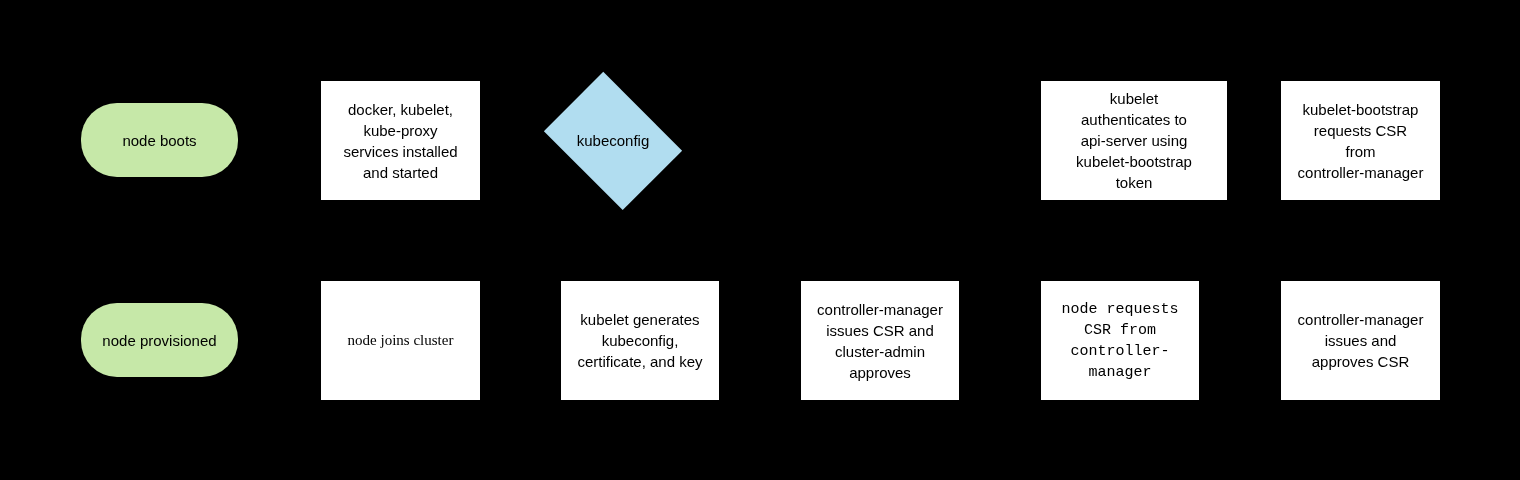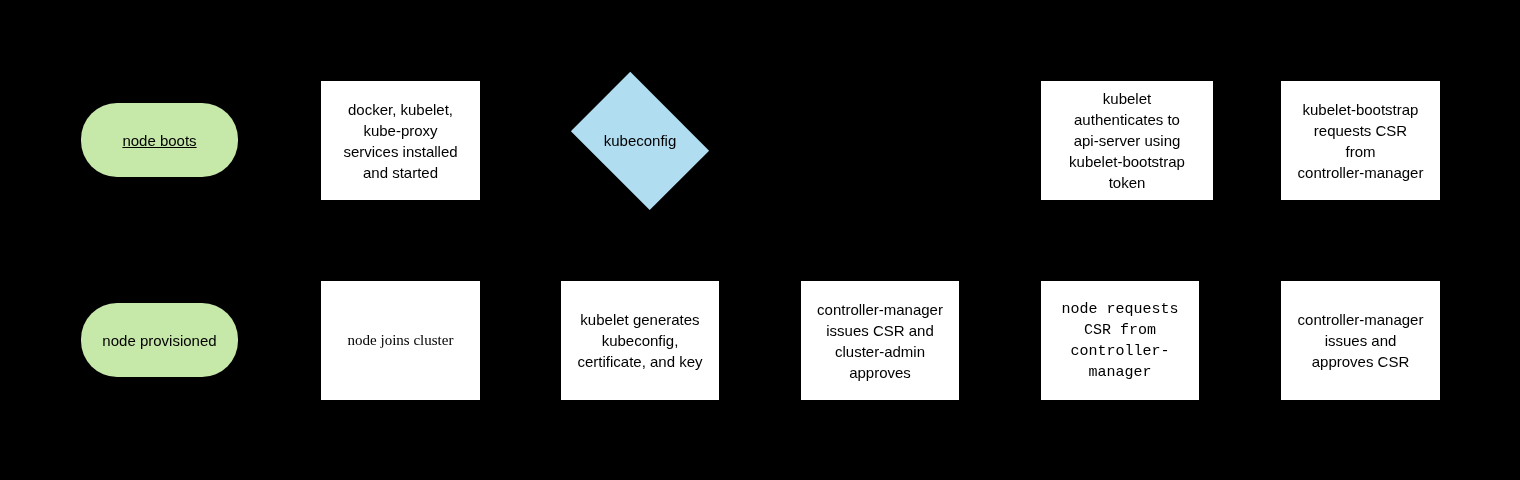--- a/index.html
+++ b/index.html
@@ -71,34 +71,34 @@
   .overflow-text .label {
     white-space: pre;
     overflow: visible;
   }
 </style>
 </head>
 <body>
 
 <div id="canvas">
     <div style="position: absolute; left: 0px; top: 0px; width: 100%; height: 100%;">
-      <div class="node shape-pill" style="left: 81px; top: 103px; width: 157px; height: 74px; text-decoration: underline;">
+      <div class="node shape-pill" style="left: 81px; top: 103px; width: 157px; height: 74px;">
         <span class="label">node boots</span>
       </div>
       <div class="node shape-rect" style="left: 321px; top: 81px; width: 159px; height: 119px; text-align: center;">
         <span class="label">docker, kubelet,
 kube-proxy
 services installed
 and started</span>
       </div>
-      <div class="node shape-diamond" style="left: 561px; top: 81px; width: 158px; height: 119px;">
+      <div class="node shape-diamond" style="left: 534px; top: 81px; width: 158px; height: 119px;">
         <div class="diamond-fill" style="width: 84.133px; height: 84.133px; transform: translate(-50%, -50%) rotate(45deg) scale(1.32773, 1);"></div>
         <span class="label">kubeconfig</span>
       </div>
-      <div class="node shape-rect" style="left: 1041px; top: 81px; width: 172px; height: 119px;">
+      <div class="node shape-rect" style="left: 1041px; top: 81px; width: 186px; height: 119px;">
         <span class="label">kubelet
 authenticates to
 api-server using
 kubelet-bootstrap
 token</span>
       </div>
       <div class="node shape-rect" style="left: 1281px; top: 81px; width: 159px; height: 119px;">
         <span class="label">kubelet-bootstrap
 requests CSR
 from

